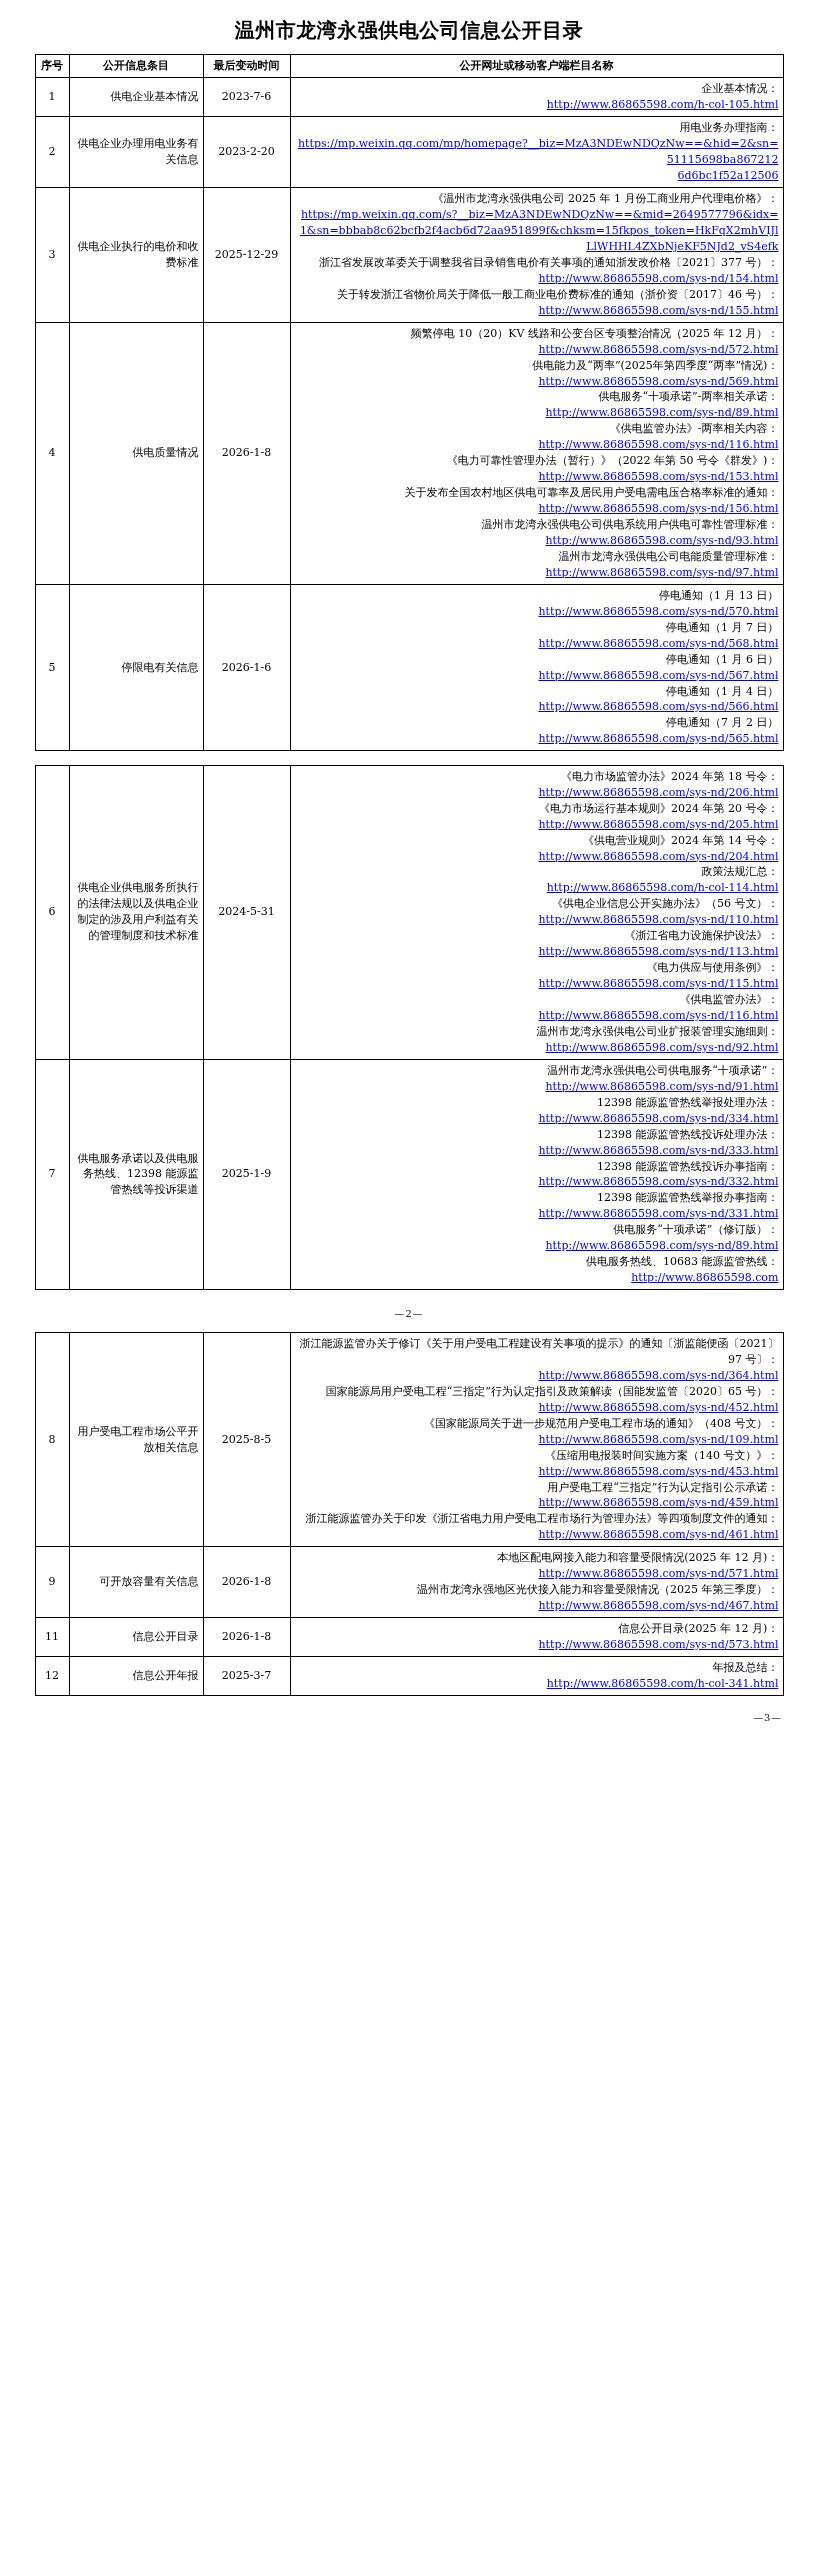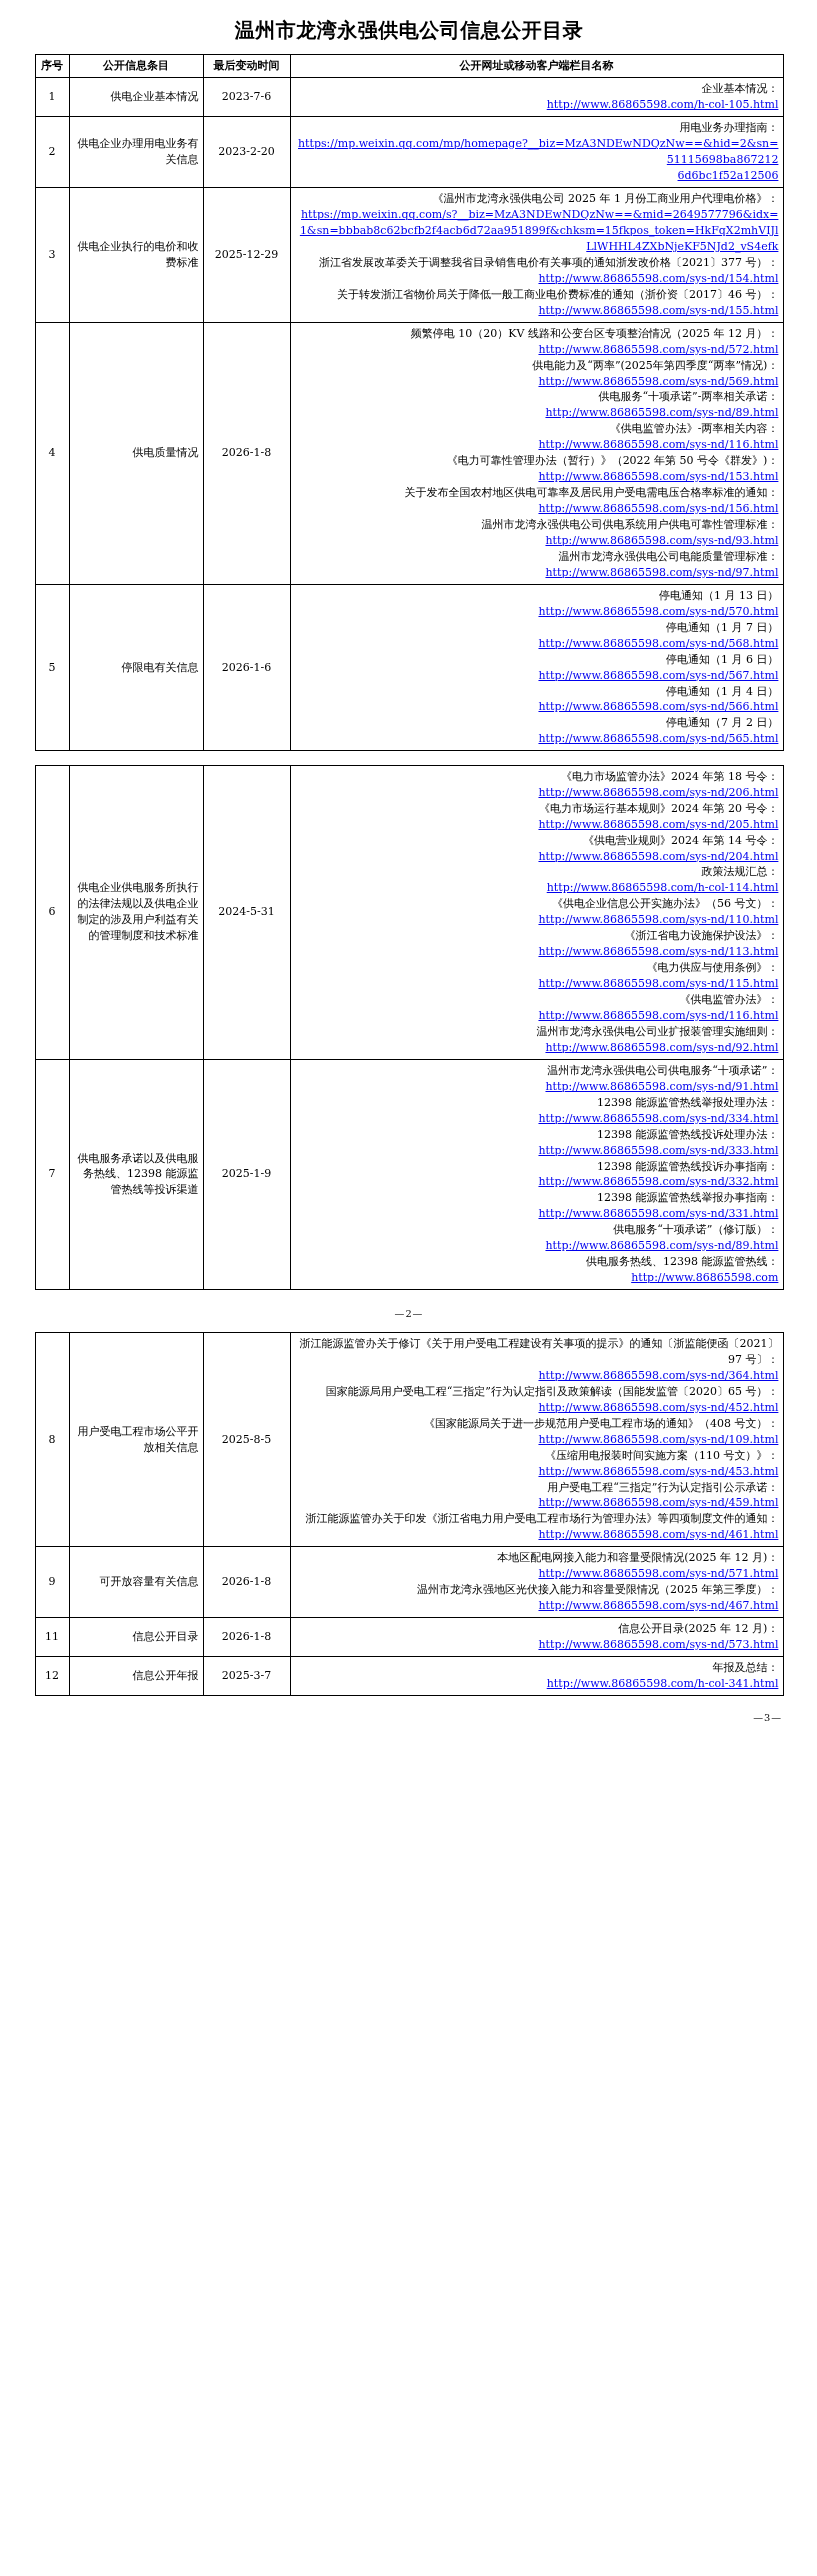--- a/index.html
+++ b/index.html
@@ -231,21 +231,21 @@
             <span class="ln">12398 能源监管热线举报处理办法：</span>
             <span class="ln"><a class="lnk">http://www.86865598.com/sys-nd/334.html</a></span>
             <span class="ln">12398 能源监管热线投诉处理办法：</span>
             <span class="ln"><a class="lnk">http://www.86865598.com/sys-nd/333.html</a></span>
             <span class="ln">12398 能源监管热线投诉办事指南：</span>
             <span class="ln"><a class="lnk">http://www.86865598.com/sys-nd/332.html</a></span>
             <span class="ln">12398 能源监管热线举报办事指南：</span>
             <span class="ln"><a class="lnk">http://www.86865598.com/sys-nd/331.html</a></span>
             <span class="ln">供电服务“十项承诺”（修订版）：</span>
             <span class="ln"><a class="lnk">http://www.86865598.com/sys-nd/89.html</a></span>
-            <span class="ln">供电服务热线、12398 能源监管热线：</span>
+            <span class="ln">供电服务热线、10683 能源监管热线：</span>
             <span class="ln"><a class="lnk">http://www.86865598.com</a></span>
           </td>
         </tr>
       </tbody>
   </table>
 
   <div class="pagebreak-label">—2—</div>
 
   <table class="catalog">
     <colgroup>
@@ -259,21 +259,21 @@
           <td class="no">8</td>
           <td class="item">用户受电工程市场公平开放相关信息</td>
           <td class="date">2025-8-5</td>
           <td class="content">
             <span class="ln">浙江能源监管办关于修订《关于用户受电工程建设有关事项的提示》的通知〔浙监能便函〔2021〕97 号〕：</span>
             <span class="ln"><a class="lnk">http://www.86865598.com/sys-nd/364.html</a></span>
             <span class="ln">国家能源局用户受电工程“三指定”行为认定指引及政策解读（国能发监管〔2020〕65 号）：</span>
             <span class="ln"><a class="lnk">http://www.86865598.com/sys-nd/452.html</a></span>
             <span class="ln">《国家能源局关于进一步规范用户受电工程市场的通知》（408 号文）：</span>
             <span class="ln"><a class="lnk">http://www.86865598.com/sys-nd/109.html</a></span>
-            <span class="ln">《压缩用电报装时间实施方案（110 号文）》：</span>
+            <span class="ln">《压缩用电报装时间实施方案（140 号文）》：</span>
             <span class="ln"><a class="lnk">http://www.86865598.com/sys-nd/453.html</a></span>
             <span class="ln">用户受电工程“三指定”行为认定指引公示承诺：</span>
             <span class="ln"><a class="lnk">http://www.86865598.com/sys-nd/459.html</a></span>
             <span class="ln">浙江能源监管办关于印发《浙江省电力用户受电工程市场行为管理办法》等四项制度文件的通知：</span>
             <span class="ln"><a class="lnk">http://www.86865598.com/sys-nd/461.html</a></span>
           </td>
         </tr>
         <tr>
           <td class="no">9</td>
           <td class="item">可开放容量有关信息</td>

